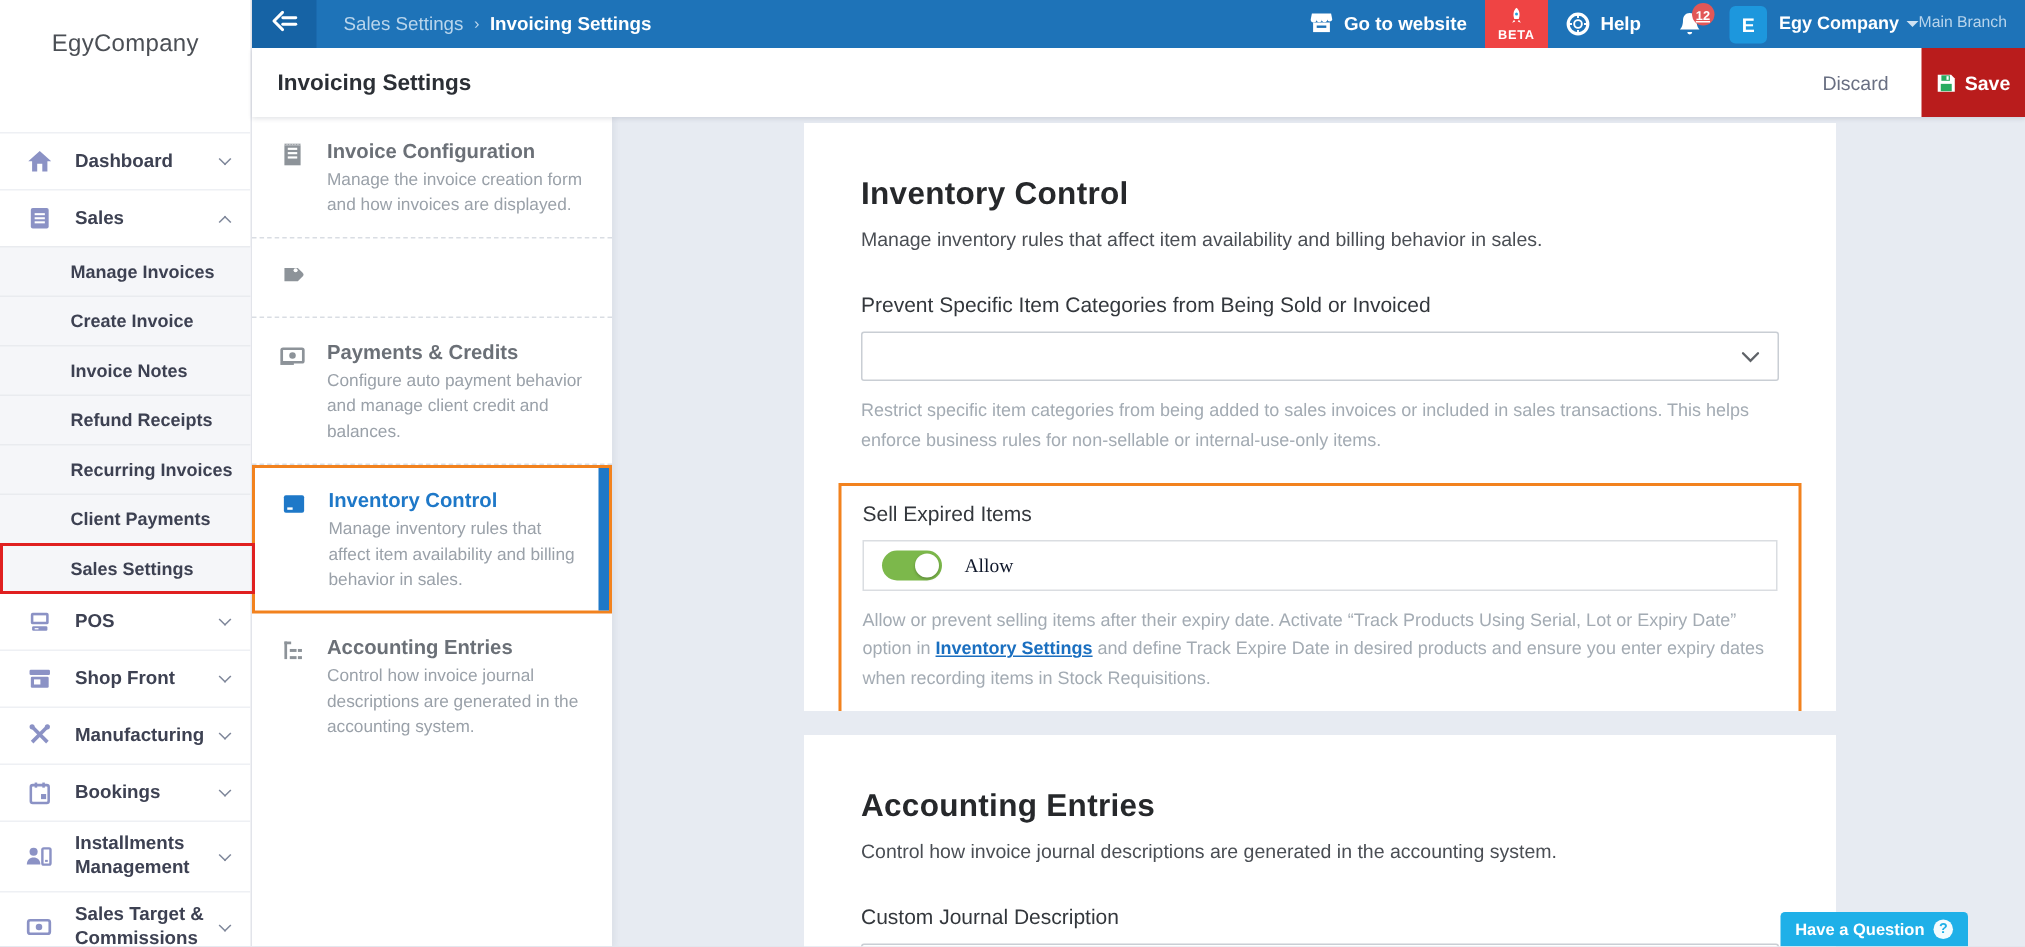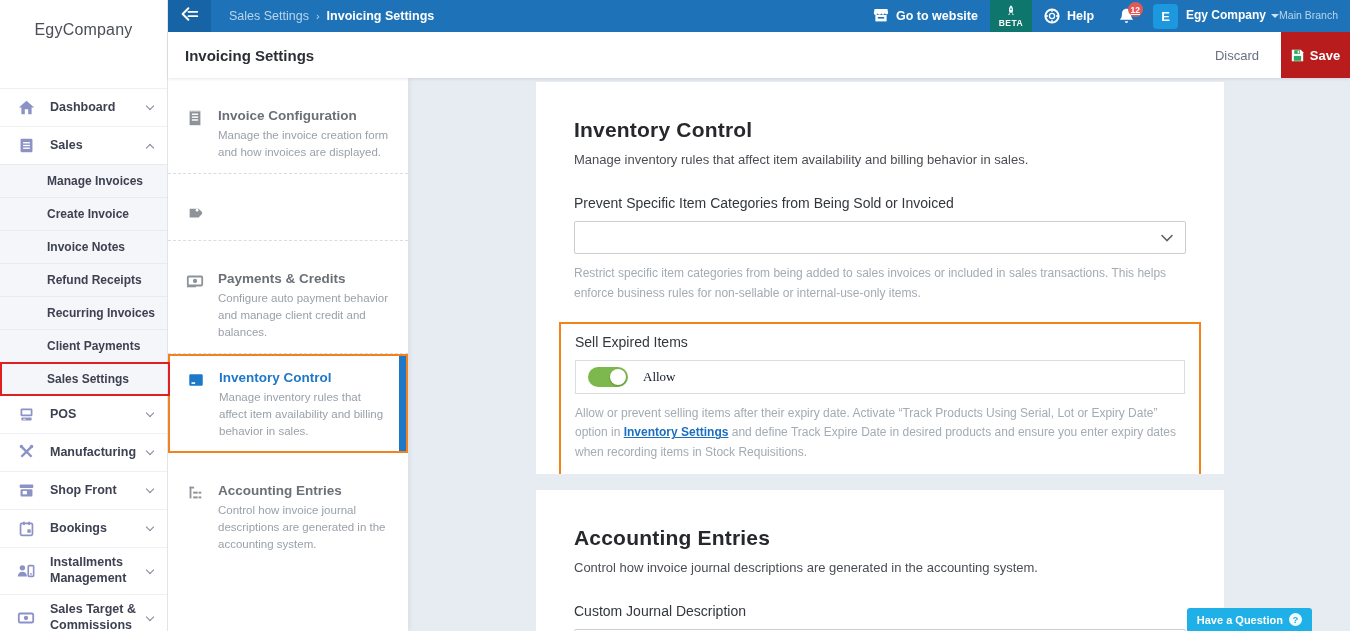--- a/index.html
+++ b/index.html
@@ -23,40 +23,40 @@
 
   
   .topbar { position:absolute; left:168px; right:0; top:0; height:32px; background:#1e73b8; display:flex; align-items:stretch; z-index:4; color:#fff; }
   .back-btn { width:43px; background:#1663a5; display:flex; align-items:center; justify-content:center; cursor:pointer; }
   .crumbs { display:flex; align-items:center; gap:7px; margin-left:18px; font-size:12.5px; }
   .crumb-parent { color:#b9d5ec; cursor:pointer; }
   .crumb-sep { color:#b9d5ec; font-size:11px; }
   .crumb-current { color:#fff; font-weight:bold; }
   .tb-right { display:flex; align-items:stretch; margin-left:auto; }
   .tb-link { display:flex; align-items:center; gap:7px; font-size:12.5px; font-weight:bold; color:#fff; padding:0 12px; cursor:pointer; }
-  .beta-tile { width:42px; background:#0f766e; display:flex; flex-direction:column; align-items:center; justify-content:center; gap:1px; cursor:pointer; }
+  .beta-tile { width:42px; background:#ef4444; display:flex; flex-direction:column; align-items:center; justify-content:center; gap:1px; cursor:pointer; }
   .beta-tile span { font-size:8.5px; font-weight:bold; letter-spacing:.5px; }
   .bell-wrap { position:relative; display:flex; align-items:center; padding:0 12px; cursor:pointer; }
   .badge { position:absolute; top:2px; right:4px; min-width:15px; height:15px; border-radius:8px; background:#e25757; color:#fff; font-size:8.5px; font-weight:bold; display:flex; align-items:center; justify-content:center; padding:0 3px;text-decoration:underline; }
   .account { display:flex; align-items:center; gap:8px; padding:0 12px 0 6px; cursor:pointer; }
   .avatar { width:25px; height:25px; border-radius:4px; background:#1d97dd; color:#fff; font-size:13px; font-weight:bold; display:flex; align-items:center; justify-content:center; }
   .acct-lines { display:flex; line-height:1.15; }
   .acct-name { font-size:12px; font-weight:bold; color:#fff; display:flex; align-items:center; gap:5px; }
   .tri-down { width:0; height:0; border-left:4px solid transparent; border-right:4px solid transparent; border-top:4px solid #cfe2f2; }
   .acct-branch { font-size:10.5px; color:#b9d5ec; }
 
   
   .actionbar { position:absolute; left:168px; right:0; top:32px; height:46px; background:#fff; display:flex; align-items:center; z-index:3; box-shadow:0 1px 3px rgba(40,50,70,.12); }
   .page-title { margin-left:17px; font-size:15px; font-weight:bold; color:#2b2f35; }
   .discard { margin-left:auto; margin-right:22px; font-size:13px; color:#696f82; cursor:pointer; }
   .save-btn { width:69px; height:46px; background:#b91c1c; color:#fff; display:flex; align-items:center; justify-content:center; gap:6px; font-size:13px; font-weight:bold; cursor:pointer; border:none; }
 
   
   .snav { position:absolute; left:168px; top:78px; bottom:0; width:240px; background:#fff; z-index:2; box-shadow:2px 0 4px rgba(40,50,70,.06); }
-  .snav-item { position:relative; display:flex; gap:12px; padding:30px 18px 13px 18px; border-bottom:1px dashed #d9dde3; cursor:pointer; }
+  .snav-item { position:relative; display:flex; gap:12px; padding:15px 18px 13px 18px; border-bottom:1px dashed #d9dde3; cursor:pointer; }
   .snav-item:last-child { border-bottom:none; }
   .snav-icon { width:20px; flex:0 0 20px; color:#8d9399; padding-top:1px; }
   .snav-title { font-size:13.5px; font-weight:bold; color:#6b7077; margin-bottom:4px; }
   .snav-desc { font-size:11.5px; color:#9aa1a9; line-height:1.45; }
   .snav-item.active { border:2px solid #f2821e; border-bottom:2px solid #f2821e; padding:14px 17px 12px 17px; }
   .snav-item.active .snav-title { color:#1e78c8; }
   .snav-item.active .snav-icon { color:#1e78c8; }
   .active-bar { position:absolute; right:0; top:0; bottom:0; width:7px; background:#1e78c8; }
 
   
@@ -148,39 +148,39 @@
             <rect x="6" y="15" width="3" height="1" fill="#fff"></rect>
           </svg>
       </span>
       <span class="sb-label">POS</span>
       <span class="chev"></span>
     </div>
 
     <div class="sb-item">
       <span class="sb-icon">
         <svg width="17" height="17" viewBox="0 0 20 20">
+            <rect x="2" y="3" width="16" height="4" rx="1" fill="currentColor"></rect>
+            <rect x="3" y="8.5" width="14" height="8.5" rx="1" fill="currentColor"></rect>
+            <rect x="5.5" y="10.5" width="5" height="4" fill="#fff"></rect>
+          </svg>
+      </span>
+      <span class="sb-label">Shop Front</span>
+      <span class="chev"></span>
+    </div>
+
+    <div class="sb-item">
+      <span class="sb-icon">
+        <svg width="17" height="17" viewBox="0 0 20 20">
             <path d="M3 4 L5 2 L17 14 L15 16 Z" fill="currentColor"></path>
             <path d="M17 4 L15 2 L3 14 L5 16 Z" fill="currentColor"></path>
             <circle cx="4" cy="3" r="2" fill="currentColor"></circle>
             <circle cx="16" cy="3" r="2" fill="currentColor"></circle>
           </svg>
       </span>
       <span class="sb-label">Manufacturing</span>
-      <span class="chev"></span>
-    </div>
-
-    <div class="sb-item">
-      <span class="sb-icon">
-        <svg width="17" height="17" viewBox="0 0 20 20">
-            <rect x="2" y="3" width="16" height="4" rx="1" fill="currentColor"></rect>
-            <rect x="3" y="8.5" width="14" height="8.5" rx="1" fill="currentColor"></rect>
-            <rect x="5.5" y="10.5" width="5" height="4" fill="#fff"></rect>
-          </svg>
-      </span>
-      <span class="sb-label">Shop Front</span>
       <span class="chev"></span>
     </div>
 
     <div class="sb-item">
       <span class="sb-icon">
         <svg width="17" height="17" viewBox="0 0 20 20">
             <rect x="3" y="4" width="14" height="14" rx="1.5" fill="none" stroke="currentColor" stroke-width="2"></rect>
             <rect x="6" y="2" width="2" height="4" fill="currentColor"></rect>
             <rect x="12" y="2" width="2" height="4" fill="currentColor"></rect>
             <rect x="11" y="11" width="4" height="4" fill="currentColor"></rect>

